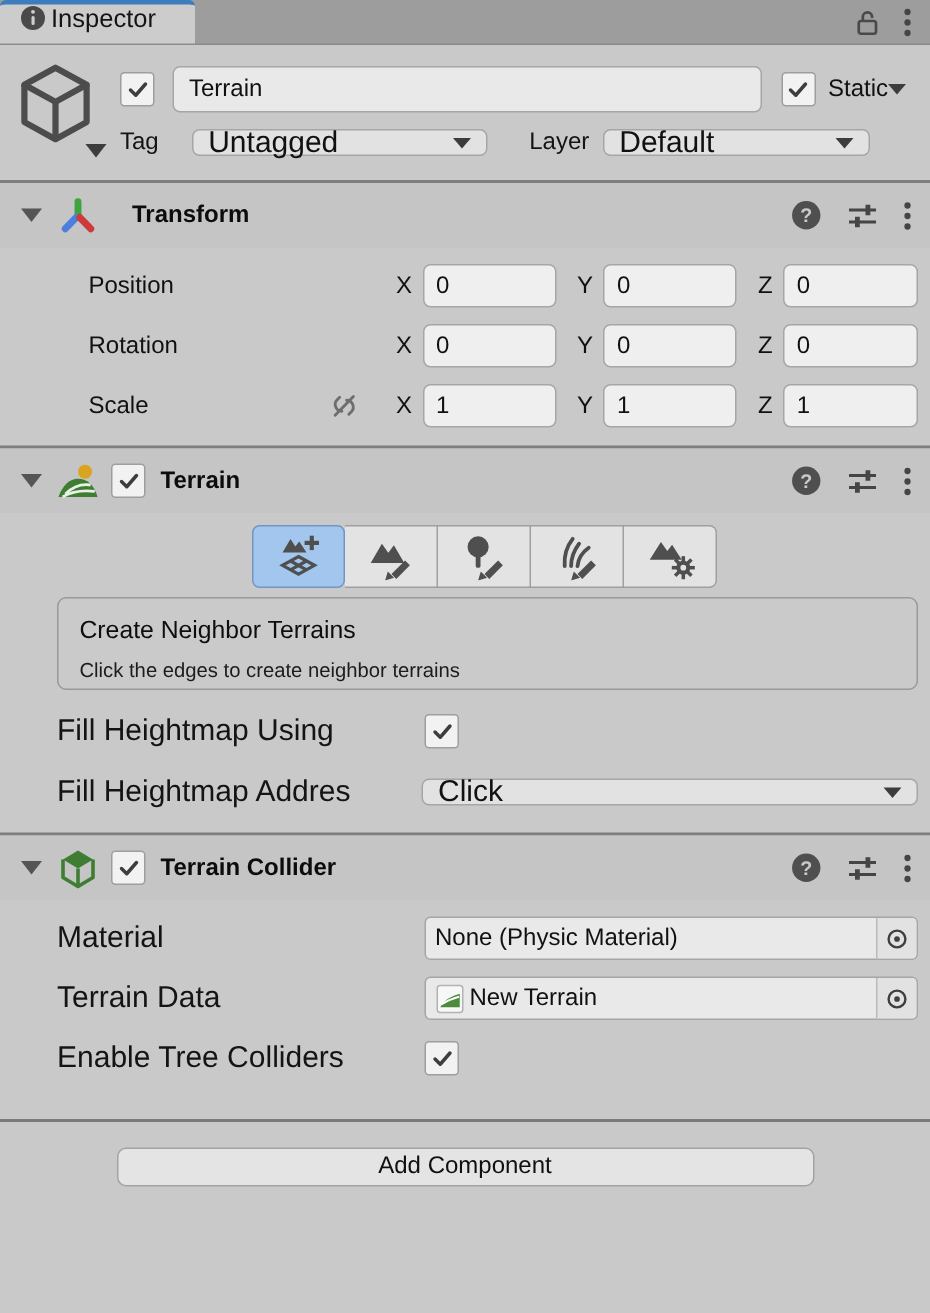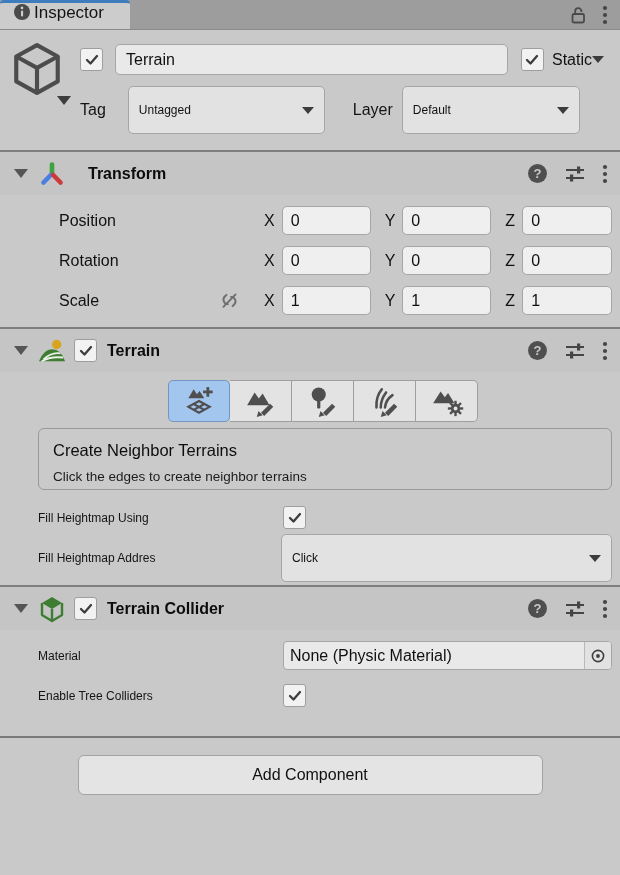--- a/index.html
+++ b/index.html
@@ -23,37 +23,37 @@
   .checkbox { width:23px; height:23px; background:#f2f2f2; border:1px solid #9e9e9e; border-radius:3px; display:inline-flex; align-items:center; justify-content:center; flex:none; }
   .checkbox svg { width:14px; height:12px; }
   .text-field { height:31px; background:#e9e9e9; border:1px solid #a6a6a6; border-radius:5px; padding:0 10px; font-size:16px; font-family:"Liberation Sans",sans-serif; color:#101010; outline:none; }
   .name-field { flex:1; margin:0 13px 0 12px; min-width:0; }
   .static-label { margin-left:8px; font-size:16px; }
   .dd-tri { width:0; height:0; border-left:6px solid transparent; border-right:6px solid transparent; border-top:7px solid #3c3c3c; display:inline-block; }
   .static-arrow { margin-left:auto; margin-right:8px; }
   .lbl { font-size:16px; color:#141414; }
   .tag-lbl { margin-right:22px; }
   .layer-lbl { margin-left:28px; margin-right:9px; }
-  .dropdown { height:48px; background:#e2e2e2; border:1px solid #a6a6a6; border-radius:5px; display:flex; align-items:center; padding:0 10px; font-size:12px; position:relative; cursor:pointer; }
+  .dropdown { height:18px; background:#e2e2e2; border:1px solid #a6a6a6; border-radius:5px; display:flex; align-items:center; padding:0 10px; font-size:20px; position:relative; cursor:pointer; }
   .dropdown .dd-tri { position:absolute; right:10px; }
   .dd-tag { width:197px; }
   .dd-layer { width:178px; }
 
   
   .component { border-top:2px solid #7e7e7e; }
   .comp-header { height:43px; background:#c5c5c5; display:flex; align-items:center; padding:0 12px 0 14px;text-align:right; }
   .foldout { width:0; height:0; border-left:7px solid transparent; border-right:7px solid transparent; border-top:9px solid #555; margin-right:10px; flex:none; cursor:pointer; }
   .comp-icon { width:28px; height:28px; margin-right:8px; flex:none; display:flex; align-items:center; justify-content:center; }
   .comp-title { font-weight:700; font-size:16px; color:#0c0c0c; margin-left:14px; }
   .comp-title.tight { margin-left:10px; }
   .header-actions { margin-left:auto; display:flex; align-items:center; gap:16px; }
   .comp-body { padding-bottom:12px; }
 
   .prop-row { display:flex; align-items:center; padding-left:38px; padding-right:8px; margin-top:11px; height:29px; }
-  .prop-label { width:245px; flex:none; white-space:nowrap; overflow:hidden; font-size:12px; color:#141414; }
+  .prop-label { width:245px; flex:none; white-space:nowrap; overflow:hidden; font-size:20px; color:#141414; }
   .t-label { width:160px; flex:none; font-size:16px;margin-left:21px; }
   .link-slot { width:45px; flex:none; display:flex; align-items:center; }
   .axis-group { flex:1; display:flex; align-items:center; min-width:0; }
   .axis-letter { font-size:16px; margin-right:7px; }
   .axis-field { flex:1; min-width:0; height:29px; background:#efefef; border:1px solid #a6a6a6; border-radius:5px; padding:0 8px; font-size:16px; font-family:"Liberation Sans",sans-serif; color:#101010; outline:none; width:100%; }
   .axis-group + .axis-group { margin-left:14px; }
 
   
   .terrain-toolbar { display:flex; margin:8px 0 6px 168px; }
   .tool-btn { width:62px; height:42px; background:#e3e3e3; border:1px solid #9f9f9f; border-left:none; display:flex; align-items:center; justify-content:center; cursor:pointer; }
@@ -69,21 +69,21 @@
   
   .object-field { flex:1; min-width:0; height:29px; background:#e9e9e9; border:1px solid #a6a6a6; border-radius:4px; display:flex; align-items:center; overflow:hidden; cursor:pointer; }
   .object-value { flex:1; padding:0 6px; font-size:16px; white-space:nowrap; overflow:hidden; display:flex; align-items:center; gap:3px; }
   .picker { width:27px; align-self:stretch; display:flex; align-items:center; justify-content:center; border-left:1px solid #b9b9b9; background:#e2e2e2; flex:none; cursor:pointer; }
   .mini-asset-icon { width:20px; height:20px; flex:none; }
   .dropdown.fill-dd { flex:1; min-width:0; }
 
   
   .footer-sep { border-top:2px solid #7a7a7a; margin-top:14px; }
   .footer { display:flex; justify-content:center; }
-  .add-btn { margin-top:17px; width:465px; height:40px; background:#e4e4e4; border:1px solid #a3a3a3; border-radius:6px; font-size:16px; font-family:"Liberation Sans",sans-serif; color:#101010; cursor:pointer; }
+  .add-btn { margin-top:17px; width:465px; height:26px; background:#e4e4e4; border:1px solid #a3a3a3; border-radius:6px; font-size:16px; font-family:"Liberation Sans",sans-serif; color:#101010; cursor:pointer; }
 
   .go-cube-tri { position:absolute; left:47px; top:56px; }
 </style>
 </head>
 <body>
 
 <div class="root">
 
   <div class="tabbar">
     <div class="tab">
@@ -414,20 +414,41 @@
           <span class="object-value">None (Physic Material)</span>
           <span class="picker">
             <svg width="16" height="16" viewBox="0 0 16 16">
                 <circle cx="8" cy="8" r="5.6" fill="none" stroke="#3f3f3f" stroke-width="1.6"></circle>
                 <circle cx="8" cy="8" r="1.9" fill="#3f3f3f"></circle>
               </svg>
           </span>
         </div>
       </div>
       <div class="prop-row">
+        <span class="prop-label">Terrain Data</span>
+        <div class="object-field">
+          <span class="object-value">
+            <span class="mini-asset-icon">
+              <svg width="20" height="20" viewBox="0 0 20 20">
+                  <rect x="1.5" y="1" width="17" height="18" rx="2" fill="#f7f7f7" stroke="#b2b2b2"></rect>
+                  <path d="M3.5 15.5 C7 9.5 11 8.5 16.5 6.5 L16.5 15.5 Z" fill="#4b8b3b"></path>
+                  <path d="M4.5 13.5 C9 10.5 12 9.5 16 8.5" stroke="#fff" stroke-width="1.3" fill="none"></path>
+                </svg>
+            </span>
+            <span>New Terrain</span>
+          </span>
+          <span class="picker">
+            <svg width="16" height="16" viewBox="0 0 16 16">
+                <circle cx="8" cy="8" r="5.6" fill="none" stroke="#3f3f3f" stroke-width="1.6"></circle>
+                <circle cx="8" cy="8" r="1.9" fill="#3f3f3f"></circle>
+              </svg>
+          </span>
+        </div>
+      </div>
+      <div class="prop-row">
         <span class="prop-label">Enable Tree Colliders</span>
         <span class="checkbox">
           <svg viewBox="0 0 14 12">
               <polyline points="2,6 5.5,9.5 12,2" fill="none" stroke="#3d3d3d" stroke-width="2.3" stroke-linecap="round" stroke-linejoin="round"></polyline>
             </svg>
         </span>
       </div>
     </div>
   </div>
 

